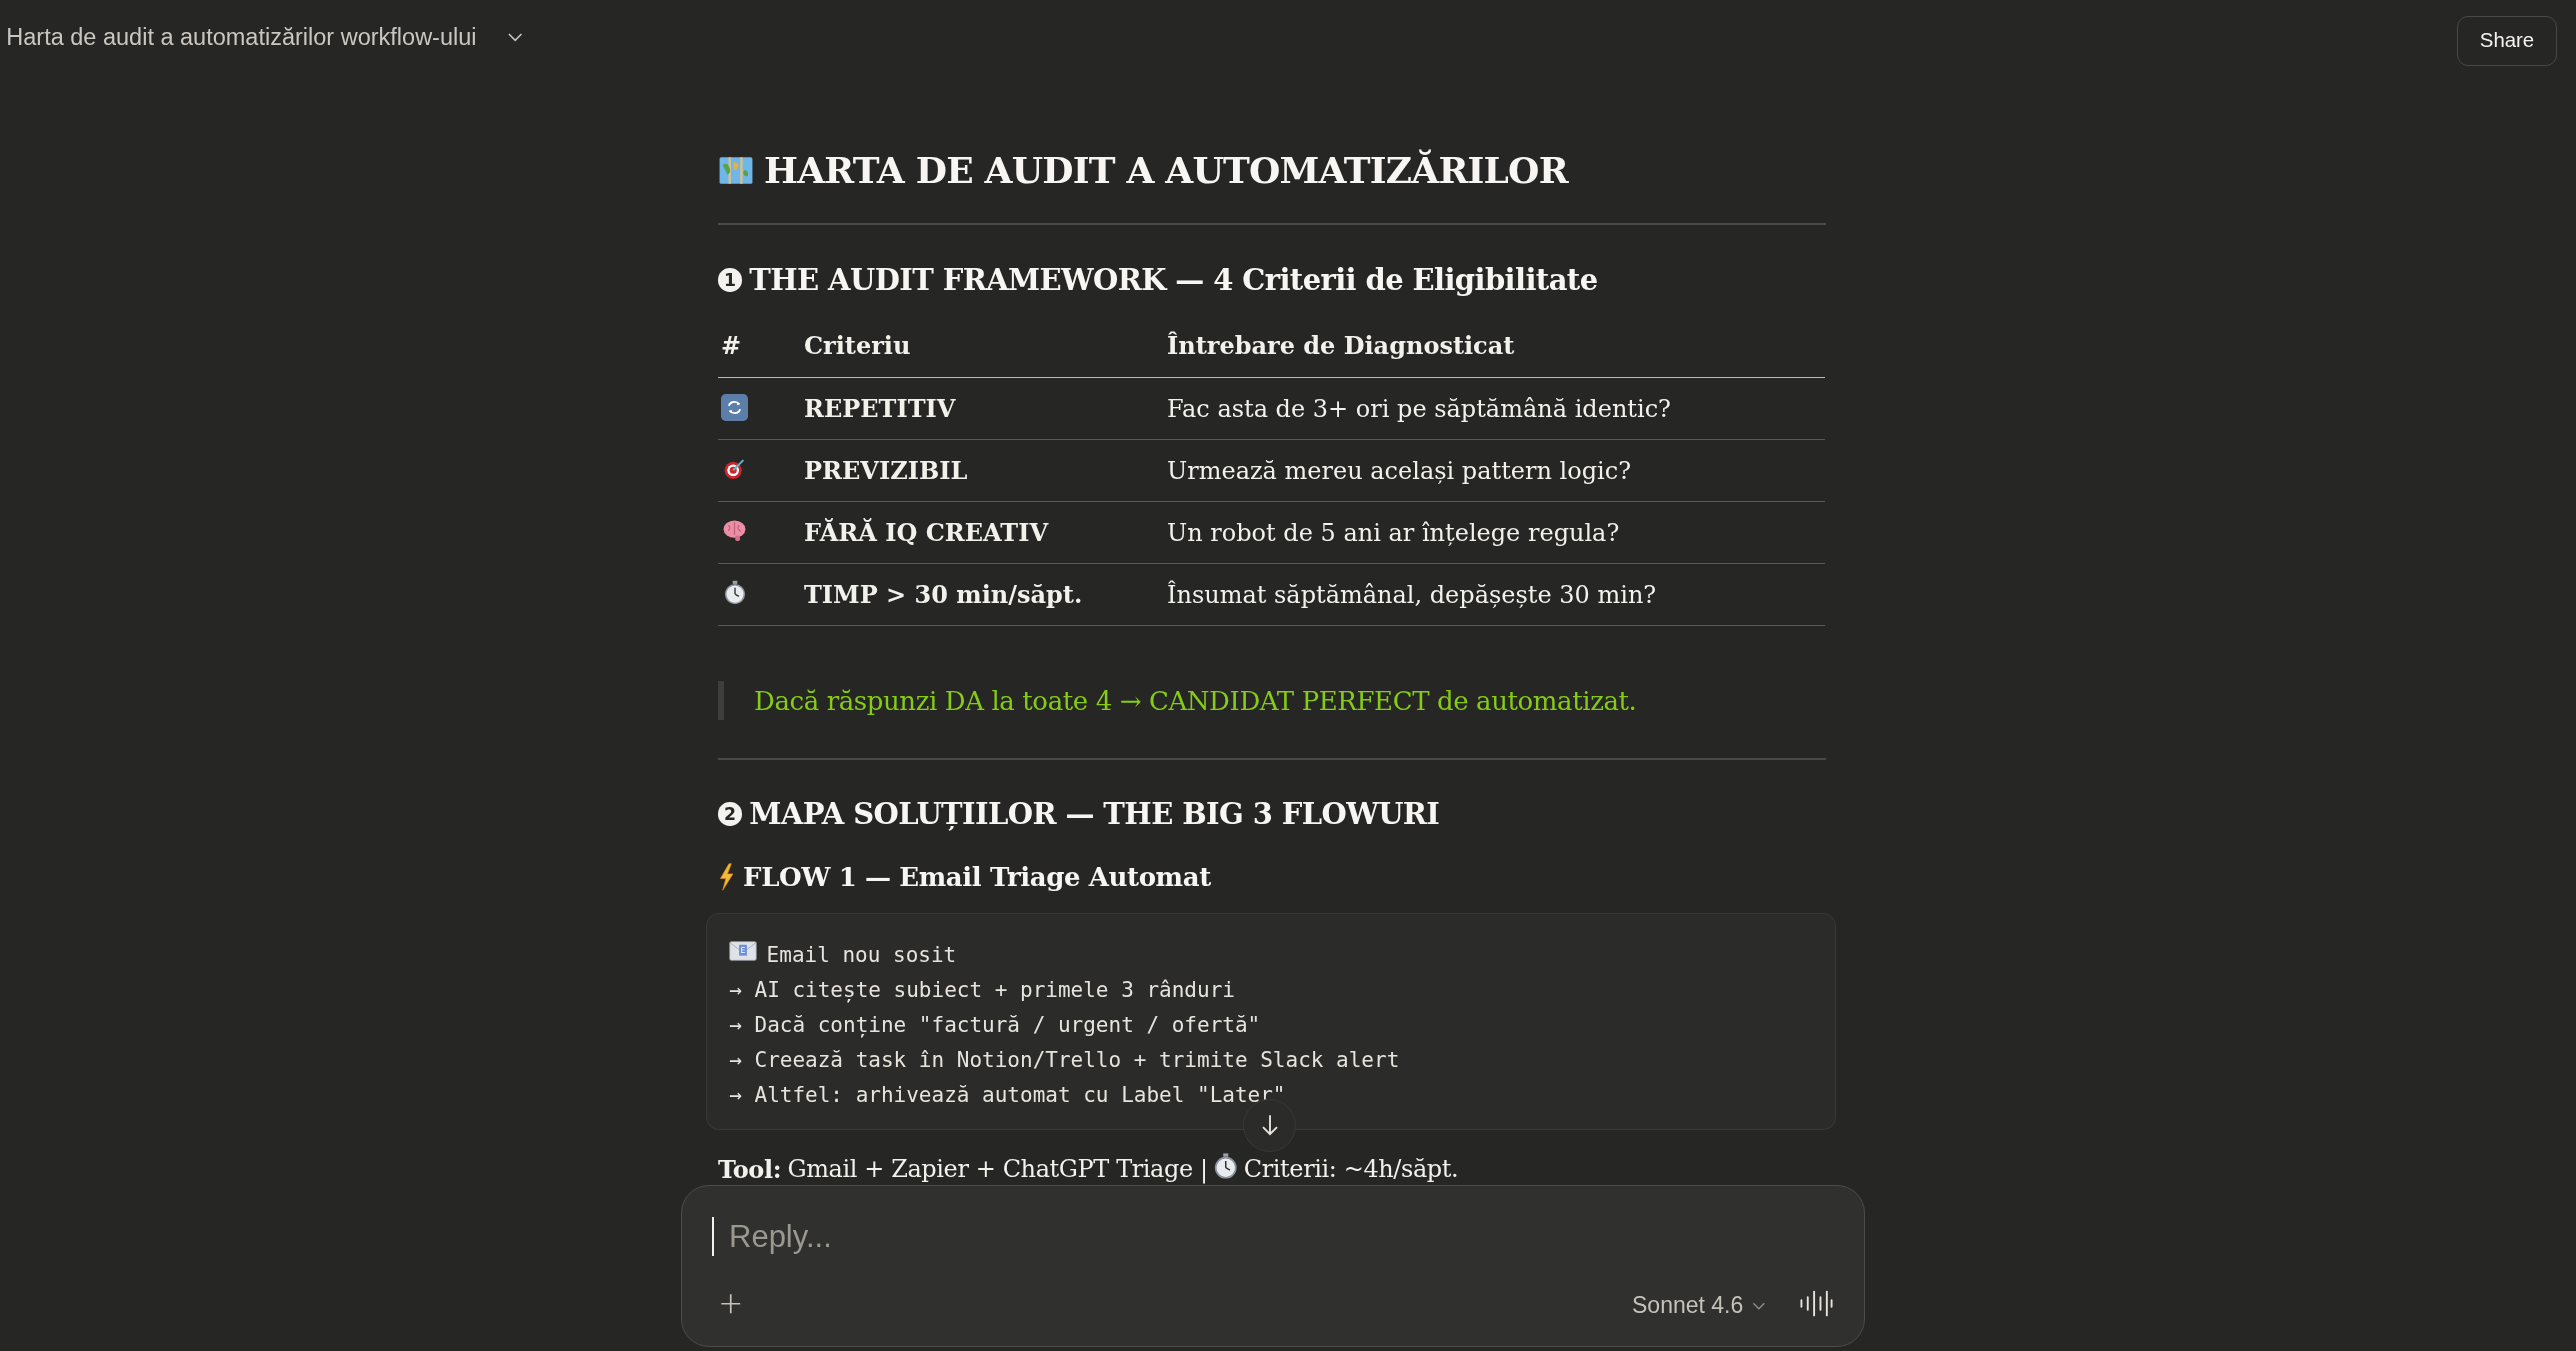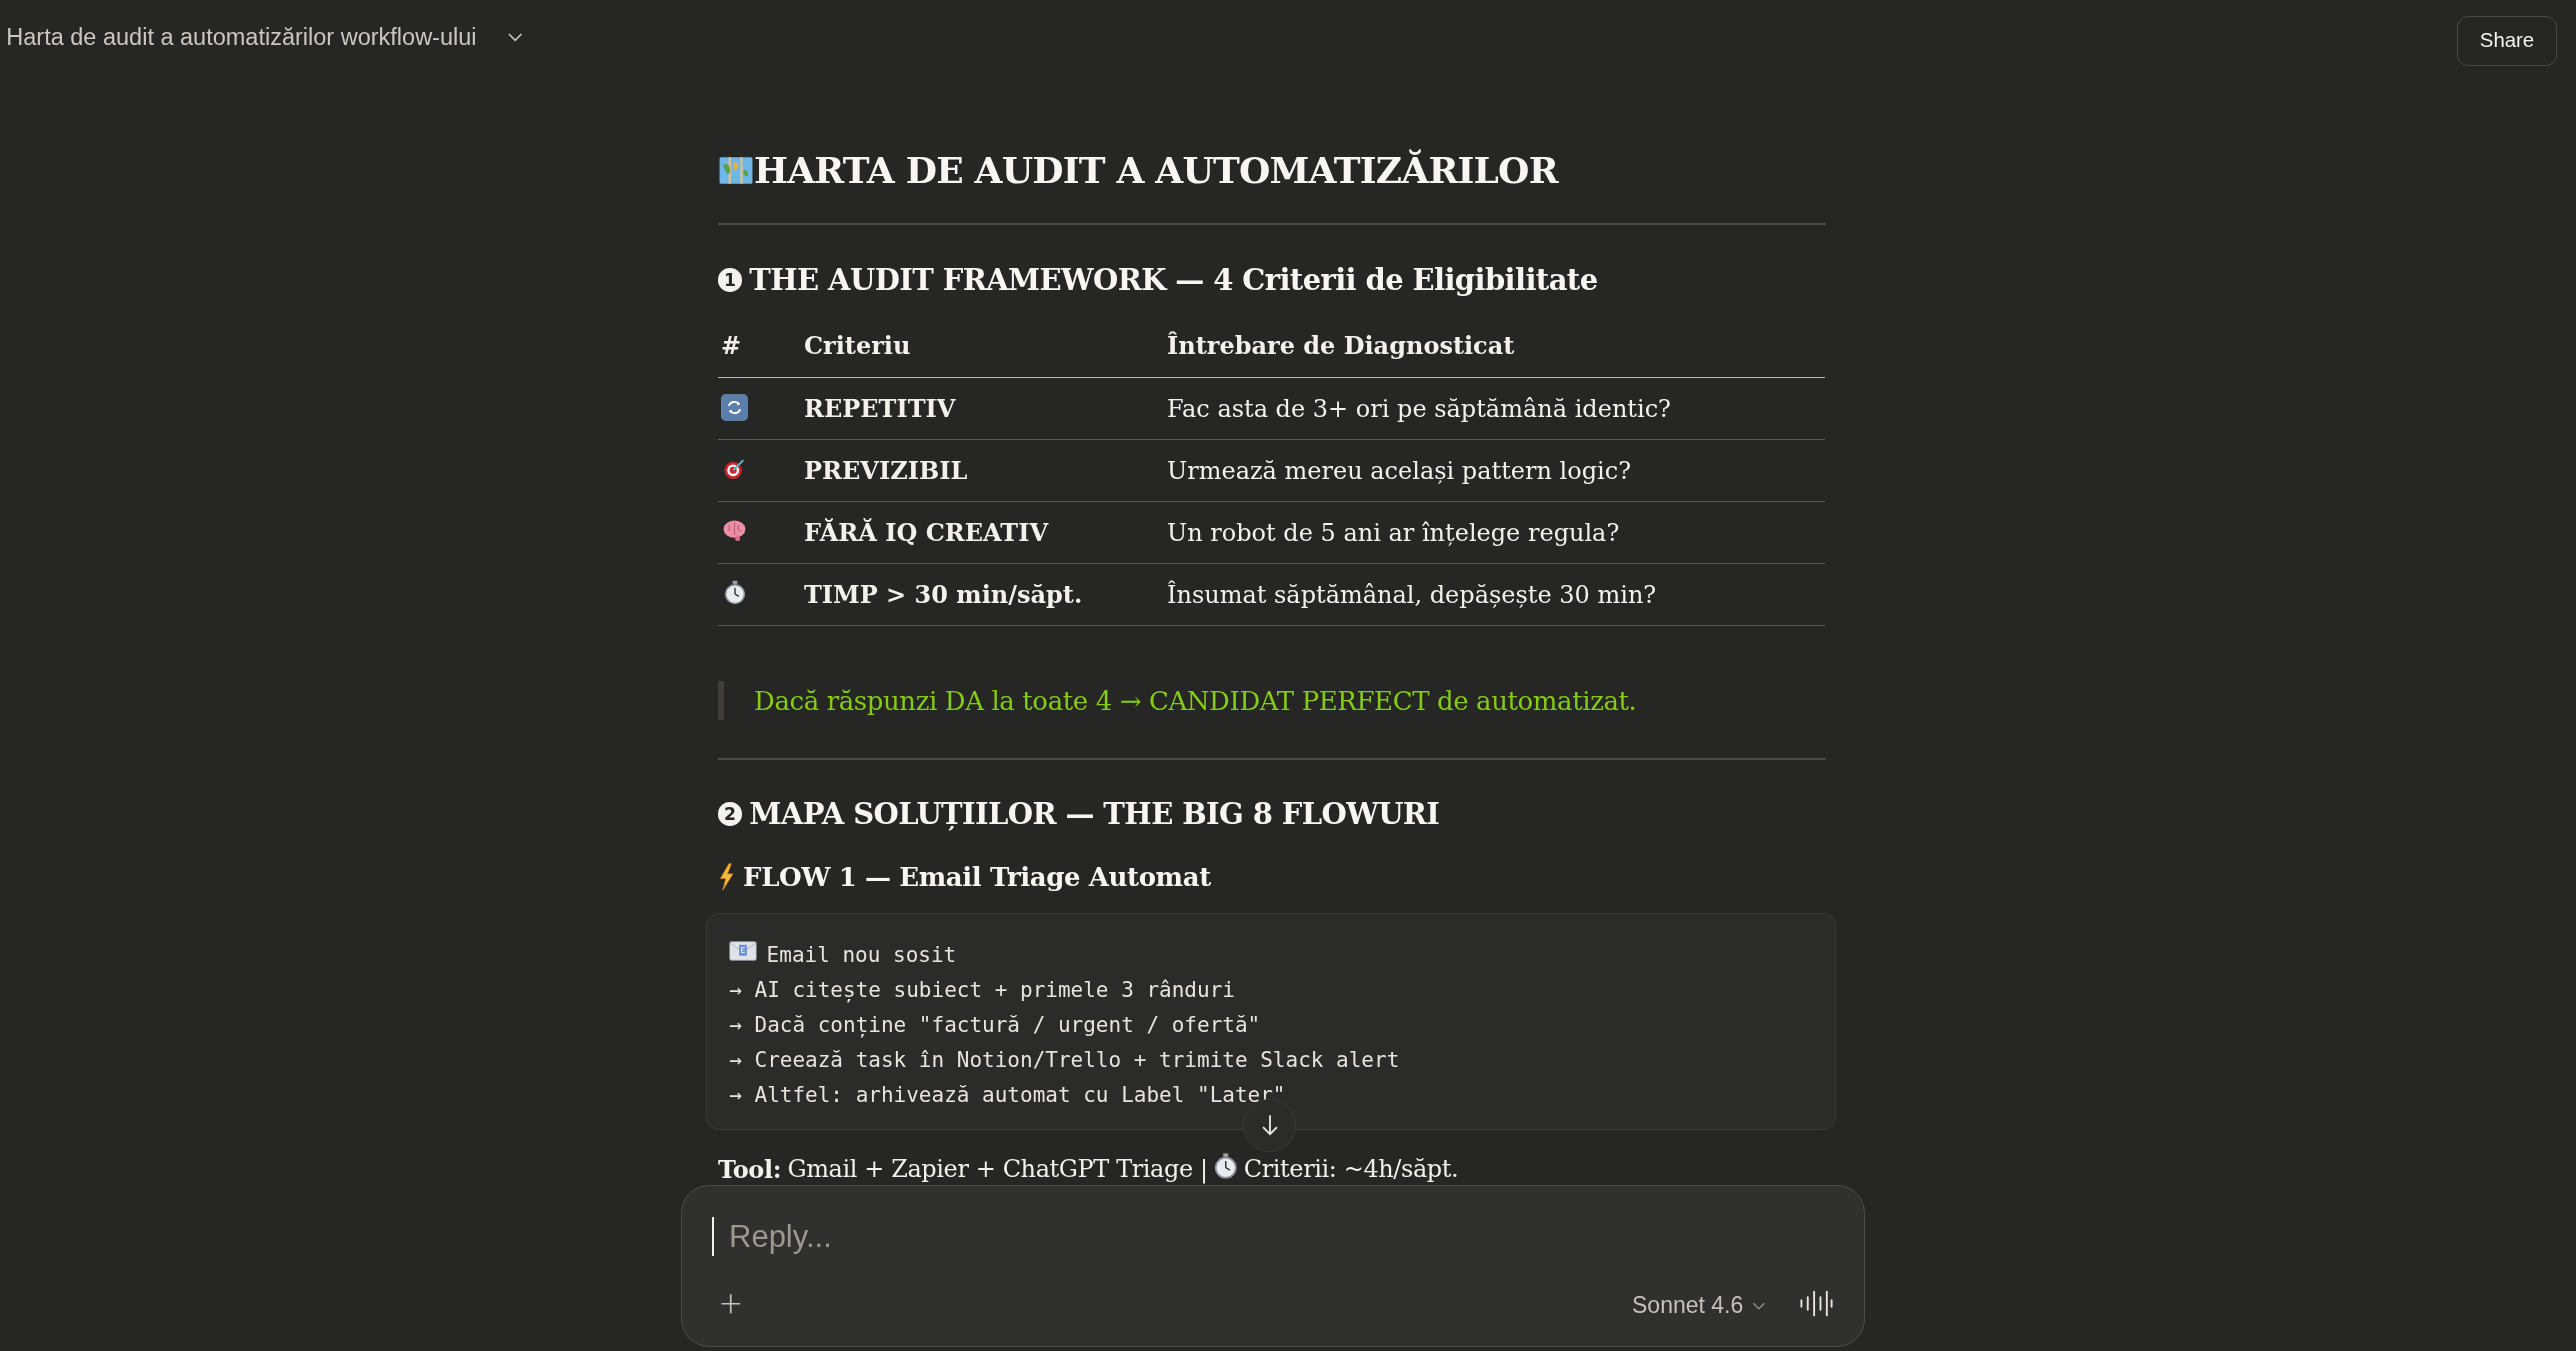--- a/index.html
+++ b/index.html
@@ -29,21 +29,21 @@
     font-family: "Liberation Sans", sans-serif; font-size: 20.4px;
     display: flex; align-items: center; justify-content: center;
   }
   .content {
     position: absolute; left: 718px; top: 0; width: 1108px;
     font-family: "DejaVu Serif", "Liberation Serif", serif;
   }
   .h1 {
     position: absolute; left: 0; top: 149px; font-size: 36px;
     font-weight: bold; color: #f7f6f2; white-space: nowrap; letter-spacing: -0.8px;
-    display: flex; align-items: center; gap: 0;
+    display: flex; align-items: center; gap: 10px;
   }
   .emoji { display: inline-flex; align-items: center; justify-content: center; }
   .hr { position: absolute; left: 0; width: 1108px; height: 1.6px; background: #4a4946; }
   .h2 {
     position: absolute; left: 0; font-size: 29px; font-weight: bold; color: #f7f6f2;
     white-space: nowrap; letter-spacing: -0.6px; display: flex; align-items: center; gap: 7.8px;
   }
   .numcircle {
     display: inline-flex; width: 23.5px; height: 23.5px; border-radius: 50%;
     background: #f3f2ee; color: #262624; font-size: 17.3px; font-weight: bold;
@@ -190,21 +190,21 @@
       <div class="cell-q">Însumat săptămânal, depășește 30 min?</div>
     </div>
   </div>
 
   <div class="quote">Dacă răspunzi DA la toate 4 → CANDIDAT PERFECT de automatizat.</div>
 
   <div class="hr" style="top:758px"></div>
 
   <div class="h2" style="top:797px">
     <span class="numcircle">2</span>
-    <span>MAPA SOLUȚIILOR — THE BIG 8 FLOWURI</span>
+    <span>MAPA SOLUȚIILOR — THE BIG 3 FLOWURI</span>
   </div>
 
   <div class="h3">
     <span class="emoji">
         <svg width="17.3" height="28" viewBox="0 0 22 36">
           <path d="M14 1 L3 20 H10 L6 35 L19 14 H12 L17 1 Z" fill="#f6b93b" stroke="#d48a1a" stroke-width="1"></path>
         </svg>
       </span>
     <span>FLOW 1 — Email Triage Automat</span>
   </div>

